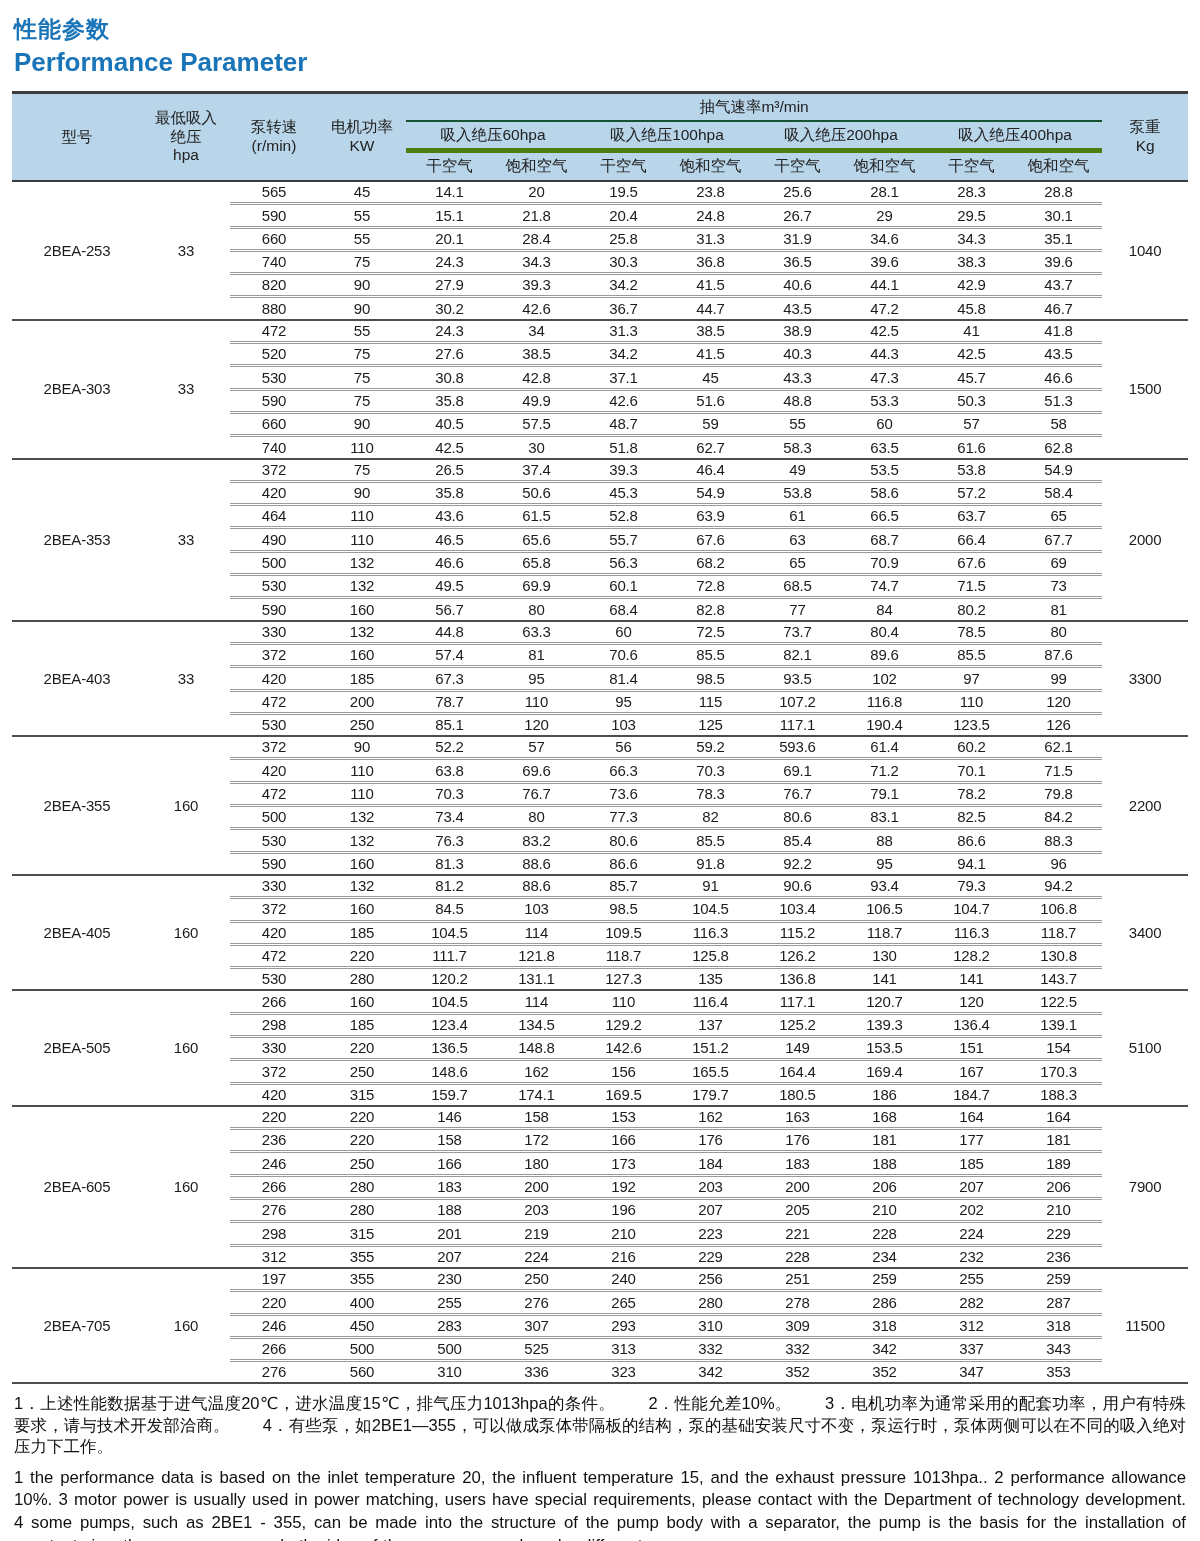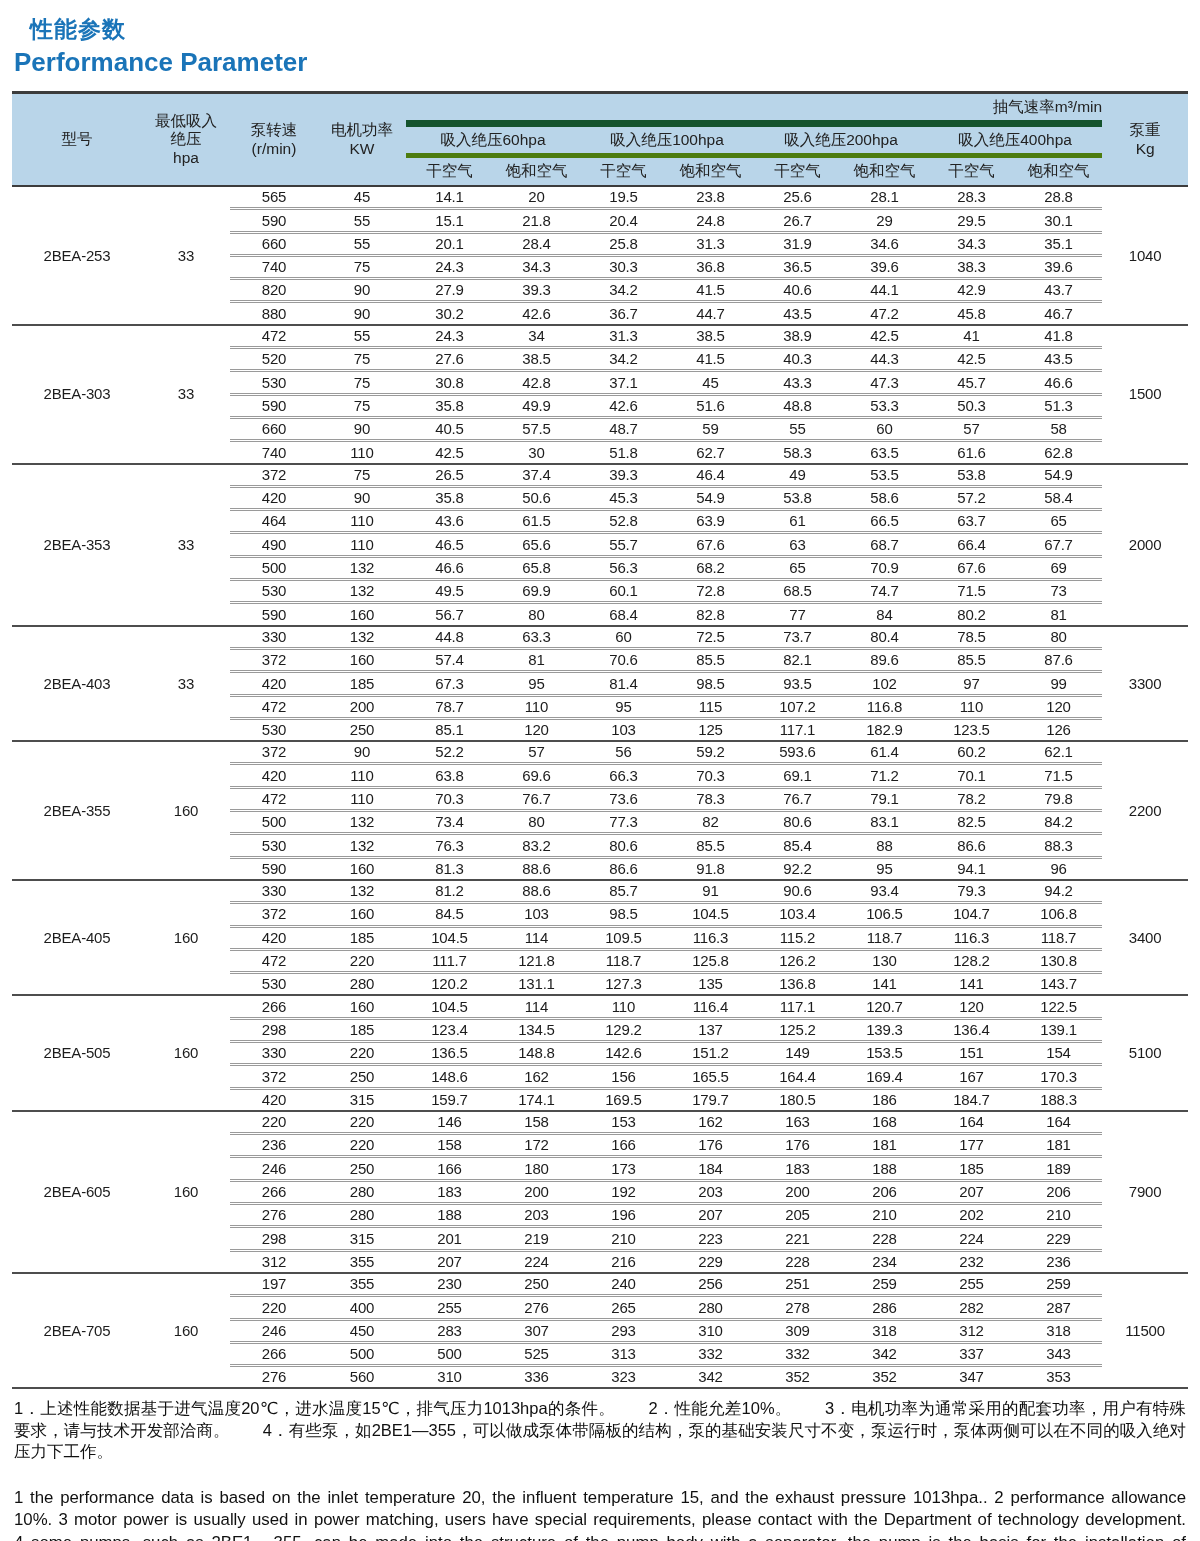--- a/index.html
+++ b/index.html
@@ -6,52 +6,52 @@
   body{
     width:1200px;height:1541px;overflow:hidden;
     font-family:"Liberation Sans","DejaVu Sans",sans-serif;
     color:#1c1c1c;
   }
   .page{padding:6px 12px 0 12px;}
 
   
   .title-zh{
     color:var(--accent-blue,#1a74b8);
-    font-size:23px;font-weight:bold;margin:8px 0 2px 18px;letter-spacing:1px;
+    font-size:23px;font-weight:bold;margin:8px 0 2px 2px;letter-spacing:1px;
   }
   .title-en{
     color:var(--accent-blue,#1a74b8);
     font-size:26px;font-weight:bold;margin:0 0 12px 2px;letter-spacing:0;
   }
 
   
   table{
     border-collapse:collapse;table-layout:fixed;width:1176px;margin-top:13px;
     border-top:3px solid #3c3c3c;
   }
   thead{border-bottom:2px solid #3c3c3c;}
   thead th{
     background:var(--header-bg,#b9d5e9);
     font-weight:normal;font-size:15.5px;color:#222;
     white-space:pre-line;line-height:1.2;padding:1px 0;text-align:center;
     vertical-align:middle;
   }
-  th.rate-header{border-bottom:7px solid #14532d;height:24px;text-align:right;}
+  th.rate-header{border-bottom:2px solid #14532d;height:24px;}
   th.pressure-group{border-bottom:5px solid #4d7c0f;height:24px;}
   th.air-type{height:25px;}
   tbody{border-bottom:2px solid #4d4d4d;}
   tbody td, tbody th{
     font-size:15px;font-weight:normal;text-align:center;vertical-align:middle;
     height:20.3px;padding:0;line-height:1.05;letter-spacing:-0.2px;color:#1c1c1c;
     background:#fff;
   }
   td.sep{border-bottom:3px double #9a9a9a;}
   .notes-zh{
     font-size:16.5px;line-height:1.3;text-align:justify;color:#101010;
-    margin:9px 2px 24px 2px;
+    margin:9px 2px 9px 2px;
   }
   .notes-en{
     font-size:16.8px;line-height:1.35;text-align:justify;color:#101010;
     margin:0 2px;word-spacing:1px;
   }
 </style>
 </head>
 <body>
 
 <div class="page">
@@ -404,21 +404,21 @@
           <td class="sep">120</td>
         </tr>
         <tr>
           <td>530</td>
           <td>250</td>
           <td>85.1</td>
           <td>120</td>
           <td>103</td>
           <td>125</td>
           <td>117.1</td>
-          <td>182.9</td>
+          <td>190.4</td>
           <td>123.5</td>
           <td>126</td>
         </tr>
       </tbody>
       <tbody>
         <tr>
           <th rowspan="6">2BEA-355</th>
           <td rowspan="6">160</td>
           <td class="sep">372</td>
           <td class="sep">90</td>

